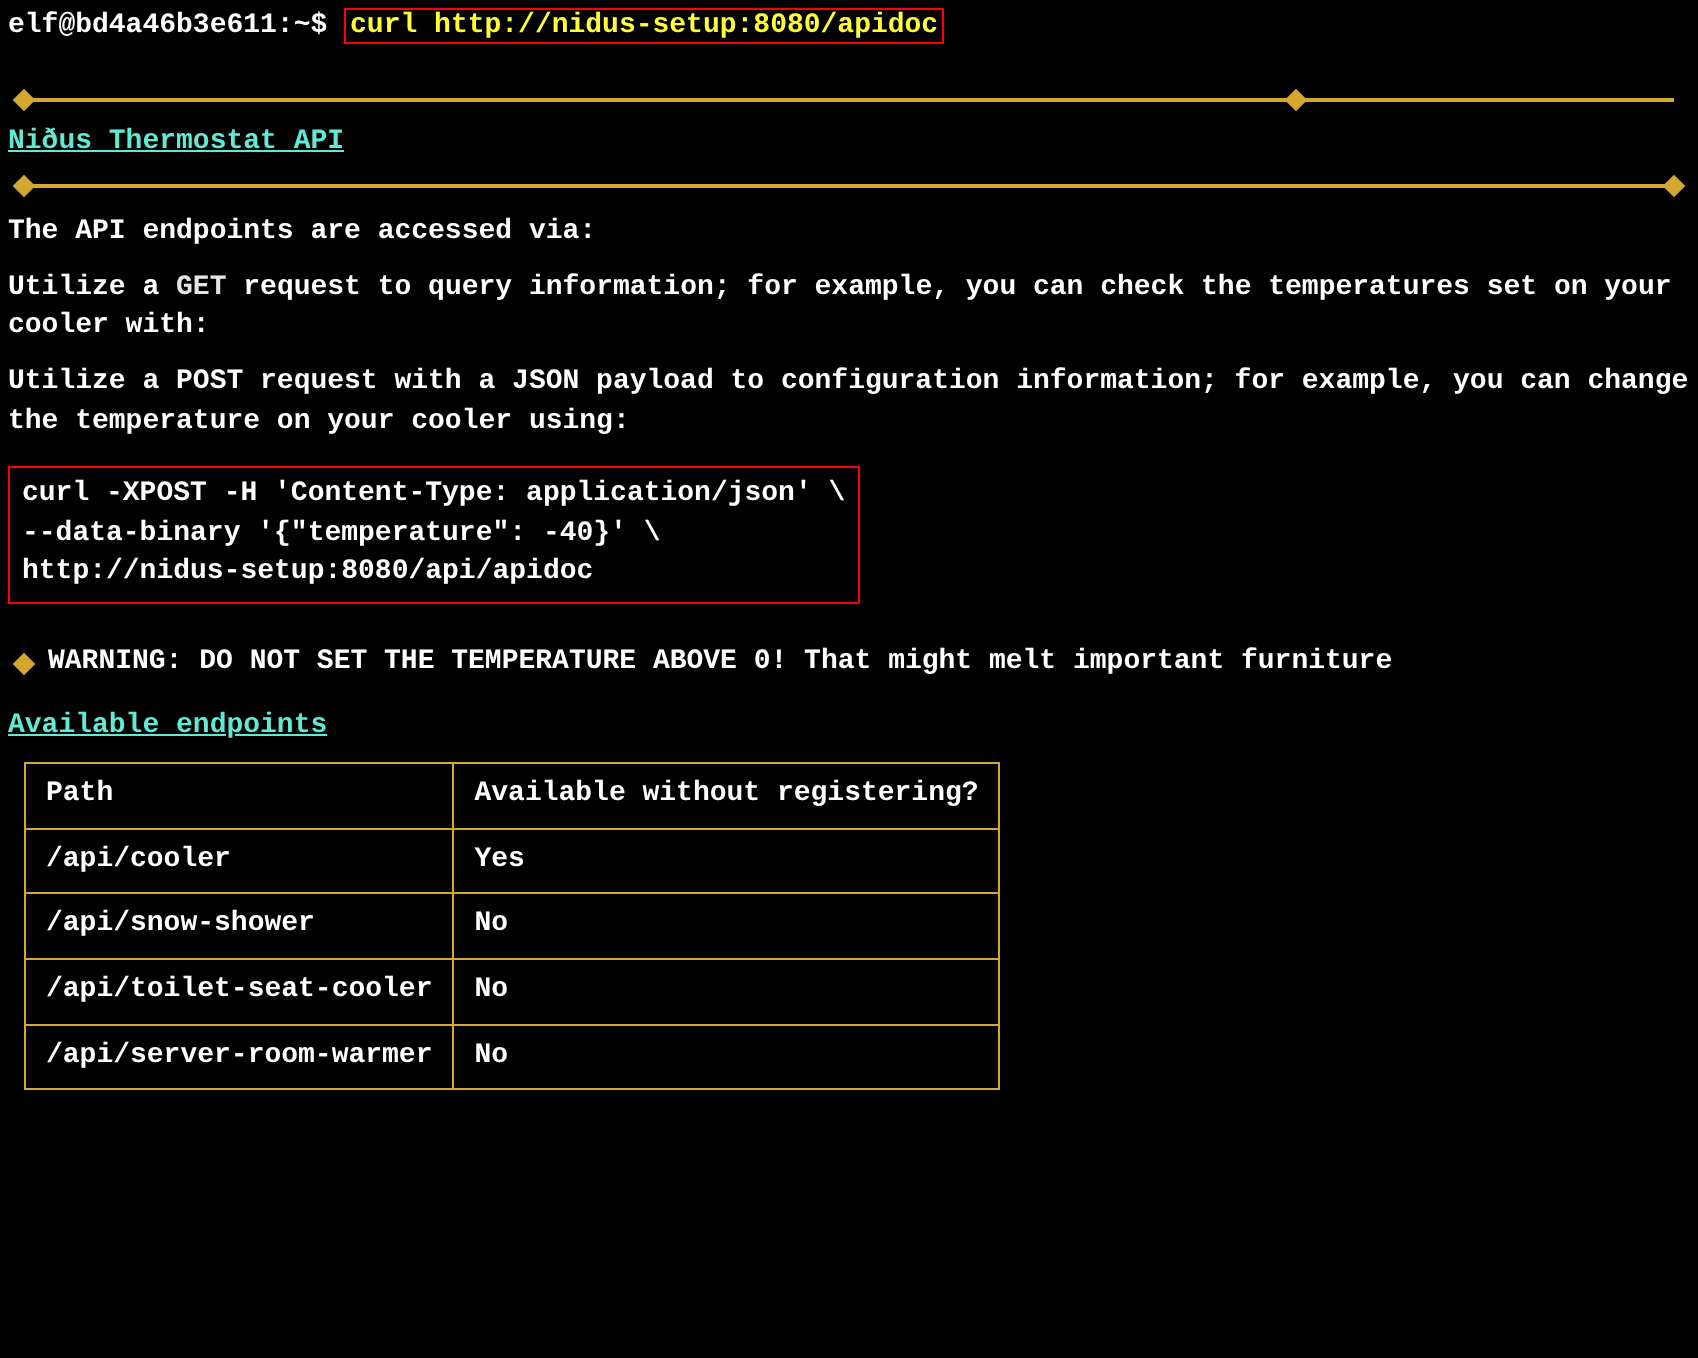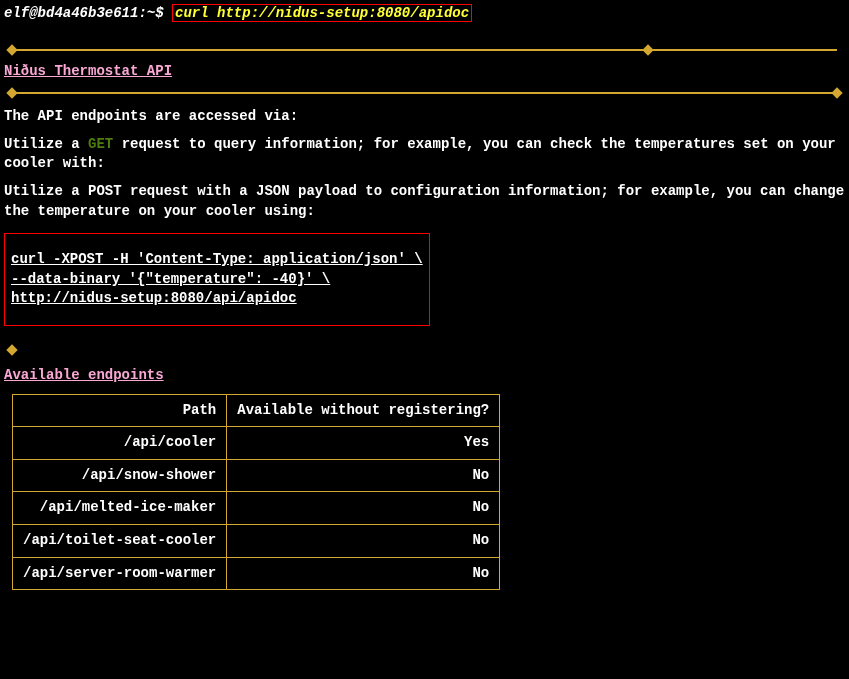--- a/index.html
+++ b/index.html
@@ -11,21 +11,20 @@
       background: #000;
       color: #fff;
       font-family: 'Courier New', monospace;
       font-size: 14px;
       padding: 4px;
       line-height: 1.4;
       font-weight: bold;
     }
     .prompt-line {
       margin-bottom: 20px;
-      font-style: italic;
     }
     .prompt-text {
       color: #fff;
     }
     .command-box {
       border: 1px solid #ff0000;
       padding: 0 2px;
       display: inline;
     }
     .command-text {
@@ -55,41 +54,40 @@
     .diamond.left {
       left: 4px;
     }
     .diamond.right {
       right: 4px;
     }
     .diamond.mid {
       left: 640px;
     }
     .heading {
-      color: #f9a8d4;
+      color: #5eead4;
       text-decoration: underline;
       font-weight: bold;
       margin: 4px 0;
     }
     .text-block {
       color: #fff;
       margin: 8px 0;
     }
     .text-block p {
       margin: 8px 0;
     }
     .get-keyword {
-      color: #4d7c0f;
+      color: #e5e5e5;
     }
     .code-box {
       border: 1px solid #ff0000;
-      padding: 16px 6px;
+      padding: 4px 6px;
       display: inline-block;
       margin: 4px 0 8px 0;
-      text-decoration: underline;
     }
     .code-box .line {
       color: #fff;
     }
     .warning-row {
       margin: 12px 0;
       display: flex;
       align-items: center;
     }
     .warning-diamond {
@@ -104,21 +102,21 @@
       color: #fff;
       margin-left: 4px;
     }
     table {
       border-collapse: collapse;
       margin: 8px 0 0 8px;
     }
     table td, table th {
       border: 1px solid #d4a830;
       padding: 6px 10px;
-      text-align: right;
+      text-align: left;
       color: #fff;
       font-weight: bold;
     }
     table th {
       font-weight: bold;
     }
   </style>
 </head>
 <body>
 
@@ -151,20 +149,21 @@
 </div>
 
 <div class="code-box">
   <div class="line">curl -XPOST -H 'Content-Type: application/json' \</div>
   <div class="line">  --data-binary '{"temperature": -40}' \</div>
   <div class="line">  http://nidus-setup:8080/api/apidoc</div>
 </div>
 
 <div class="warning-row">
   <div class="warning-diamond"></div>
+  <div class="warning-text">WARNING: DO NOT SET THE TEMPERATURE ABOVE 0! That might melt important furniture</div>
 </div>
 
 <div class="heading">Available endpoints</div>
 
 <table>
   <thead>
     <tr>
       <th>Path</th>
       <th>Available without registering?</th>
     </tr>
@@ -172,24 +171,20 @@
   <tbody id="tbody">
   <tr>
         <td>/api/cooler</td>
         <td>Yes</td>
       </tr>
       <tr>
         <td>/api/snow-shower</td>
         <td>No</td>
       </tr>
       <tr>
-        <td>/api/melted-ice-maker</td>
-        <td>No</td>
-      </tr>
-      <tr>
         <td>/api/toilet-seat-cooler</td>
         <td>No</td>
       </tr>
       <tr>
         <td>/api/server-room-warmer</td>
         <td>No</td>
       </tr>
     </tbody>
 </table>
 

